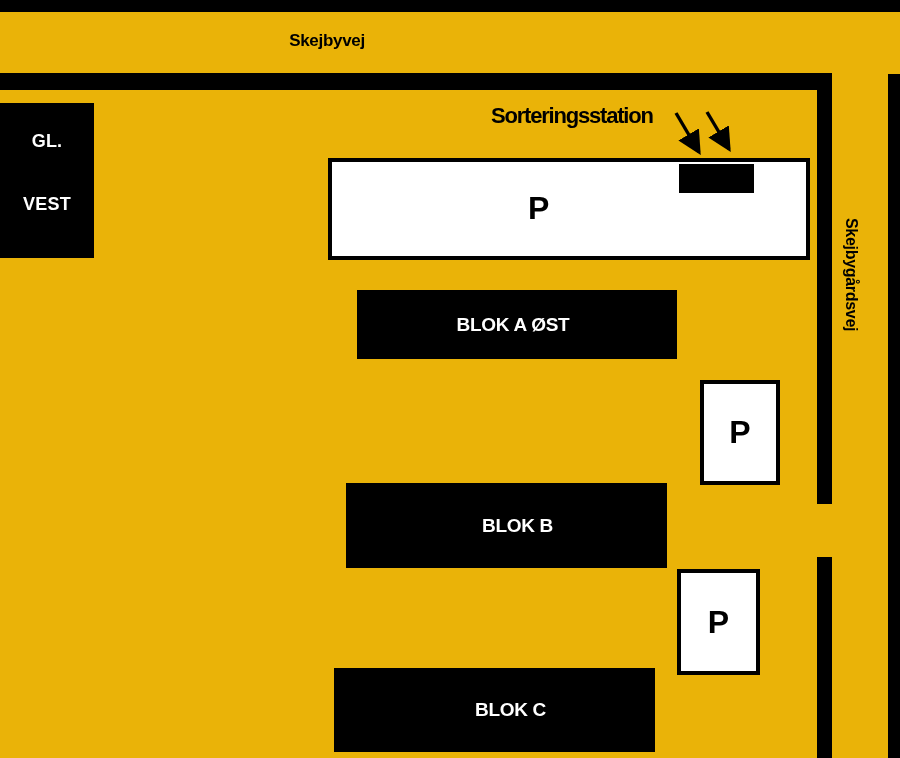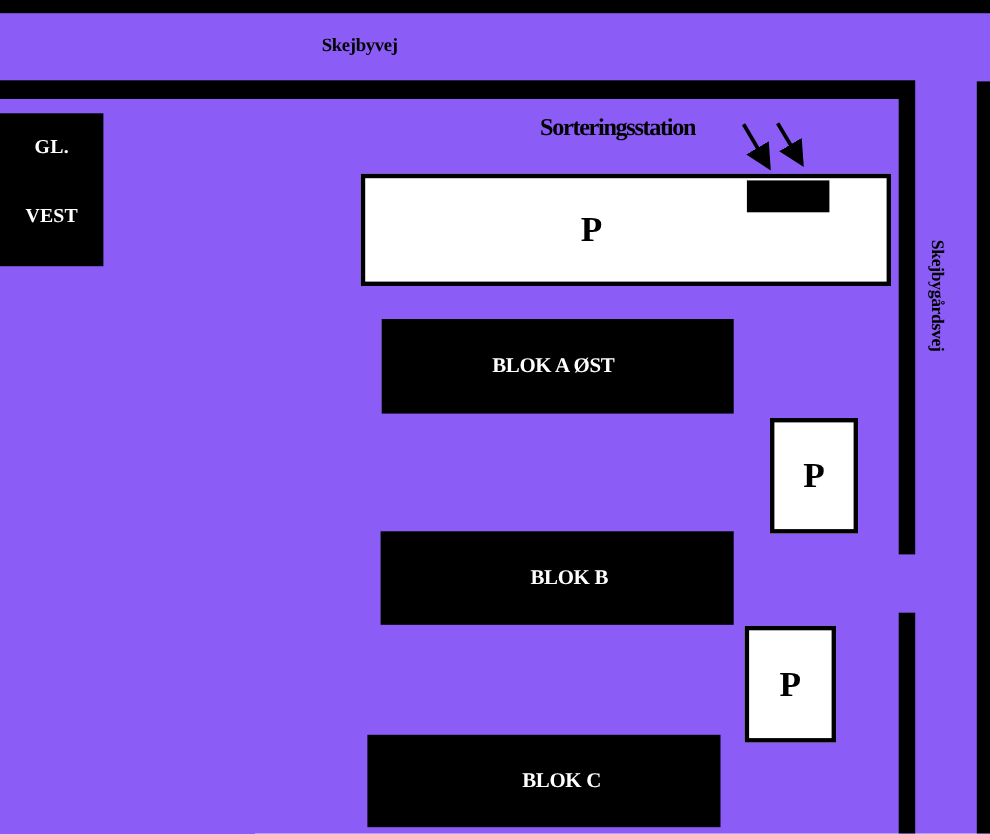--- a/index.html
+++ b/index.html
@@ -3,23 +3,22 @@
 <meta charset="utf-8">
 <style>
   * { margin: 0; padding: 0; box-sizing: border-box; }
   html, body { background: #ffffff; }
   body { font-family: "Liberation Sans", sans-serif; }
 
   .map-canvas {
     position: relative;
     width: 900px;
     height: 758px;
-    background: #8b5cf6;
+    background: #eab308;
     overflow: hidden;
-    font-family: Liberation Serif, serif;
   }
 
   .bar { position: absolute; background: #000000; }
 
   
   .top-edge-bar   { left: 0;    top: 0;    width: 900px; height: 12px; }
   .h-road         { left: 0;    top: 73px; width: 832px; height: 17px; }
   .v-road-outer   { left: 888px; top: 74px; width: 12px; height: 684px; }
   .v-road-inner-1 { left: 817px; top: 90px; width: 15px; height: 414px; }
   .v-road-inner-2 { left: 817px; top: 557px; width: 15px; height: 201px; }
@@ -48,31 +47,31 @@
     color: #ffffff;
     display: flex;
     align-items: center;
     justify-content: center;
     font-weight: bold;
     font-size: 19px;
     letter-spacing: -0.3px;
     white-space: nowrap;
   }
   .gl-aldi {
-    left: 0; top: 103px; width: 94px; height: 139px;
+    left: 0; top: 103px; width: 94px; height: 155px;
     flex-direction: column;
     font-size: 18px;
     line-height: 19px;
     padding-bottom: 16px;
     letter-spacing: 0.2px;
     gap: 44px;
   }
   .blok-a-vest { left: 96px;  top: 275px; width: 261px; height: 87px; }
   .blok-a-vest .blk-label { transform: translateX(-30px); }
-  .blok-a-oest { left: 347px; top: 290px; width: 320px; height: 86px; }
+  .blok-a-oest { left: 357px; top: 290px; width: 320px; height: 69px; }
   .blok-a-oest .blk-label { transform: translateX(-4px); }
   .blok-b      { left: 346px; top: 483px; width: 321px; height: 85px; padding-left: 40px; }
   .blok-b .blk-label { transform: translateX(-9px); }
   .blok-c      { left: 334px; top: 668px; width: 321px; height: 84px; padding-left: 32px; }
 
   
   .parking {
     position: absolute;
     background: #ffffff;
     border: 4px solid #000000;

